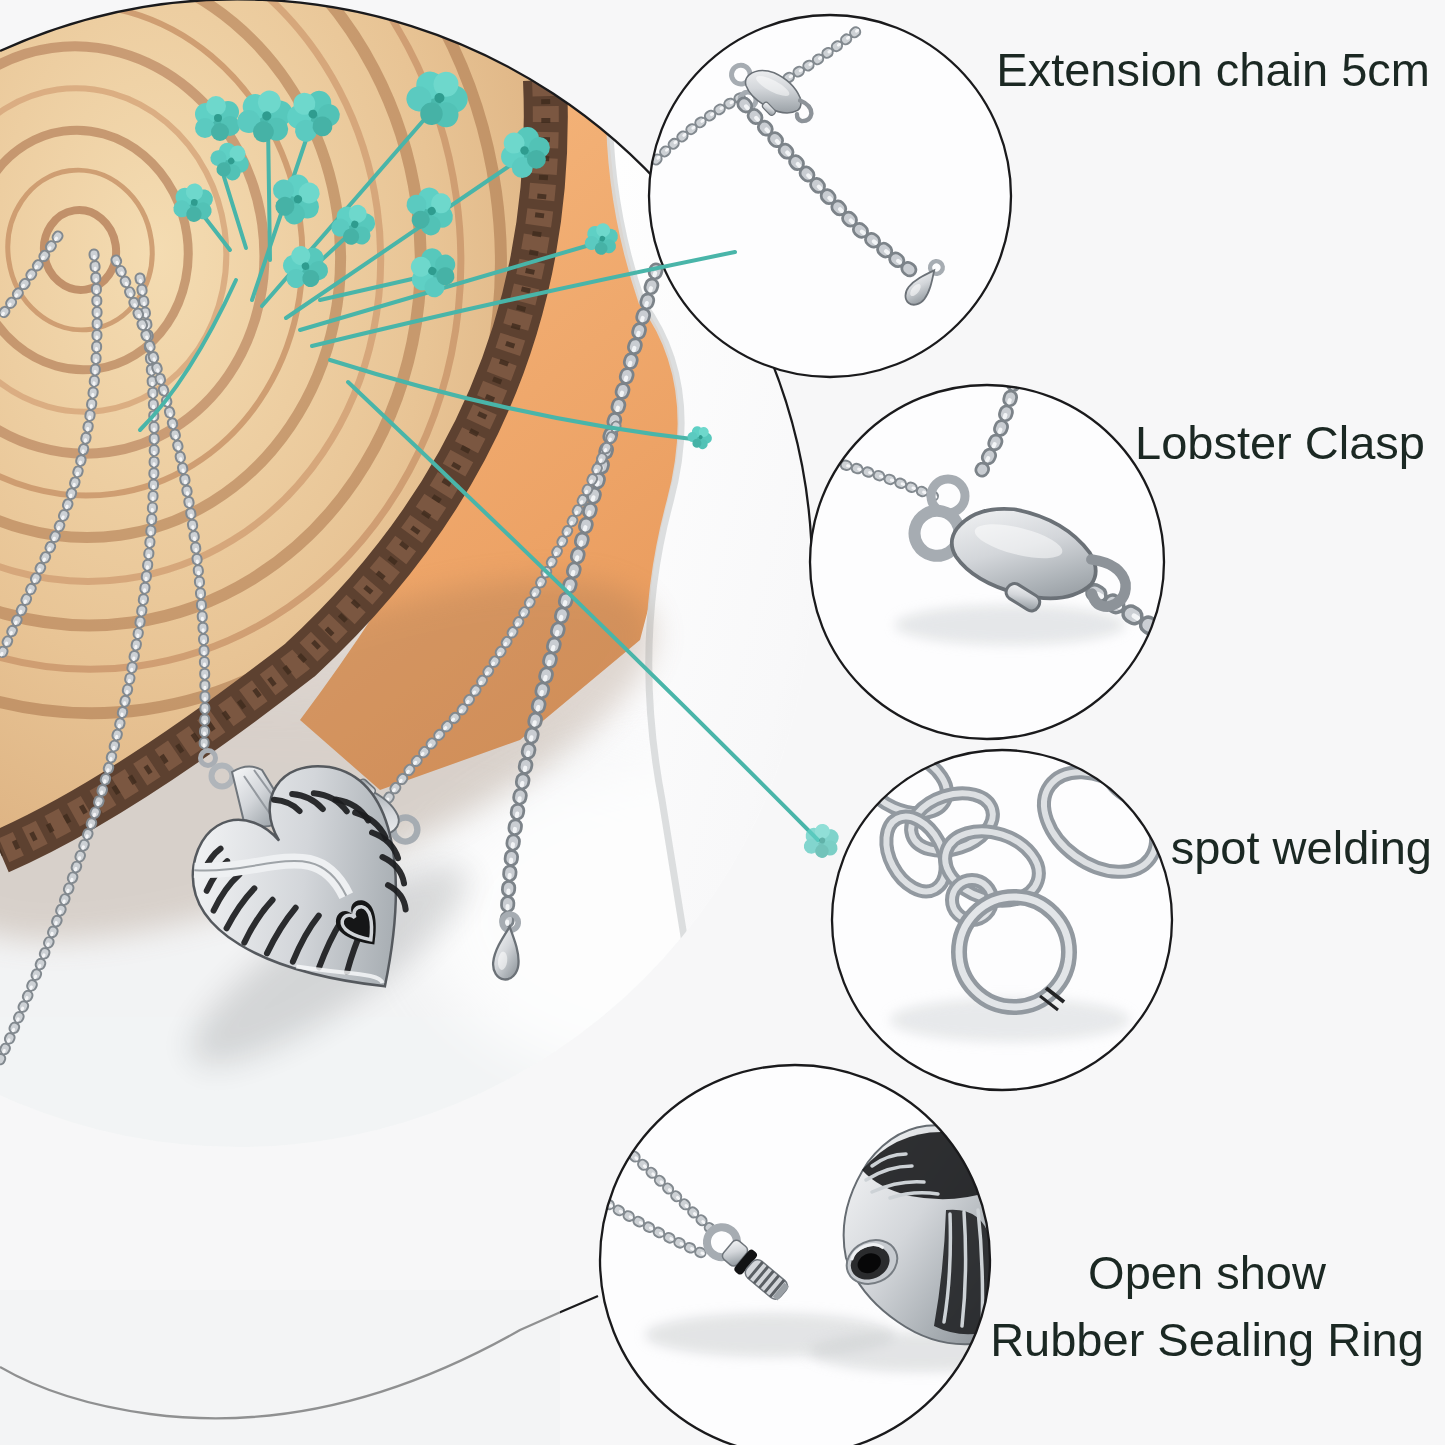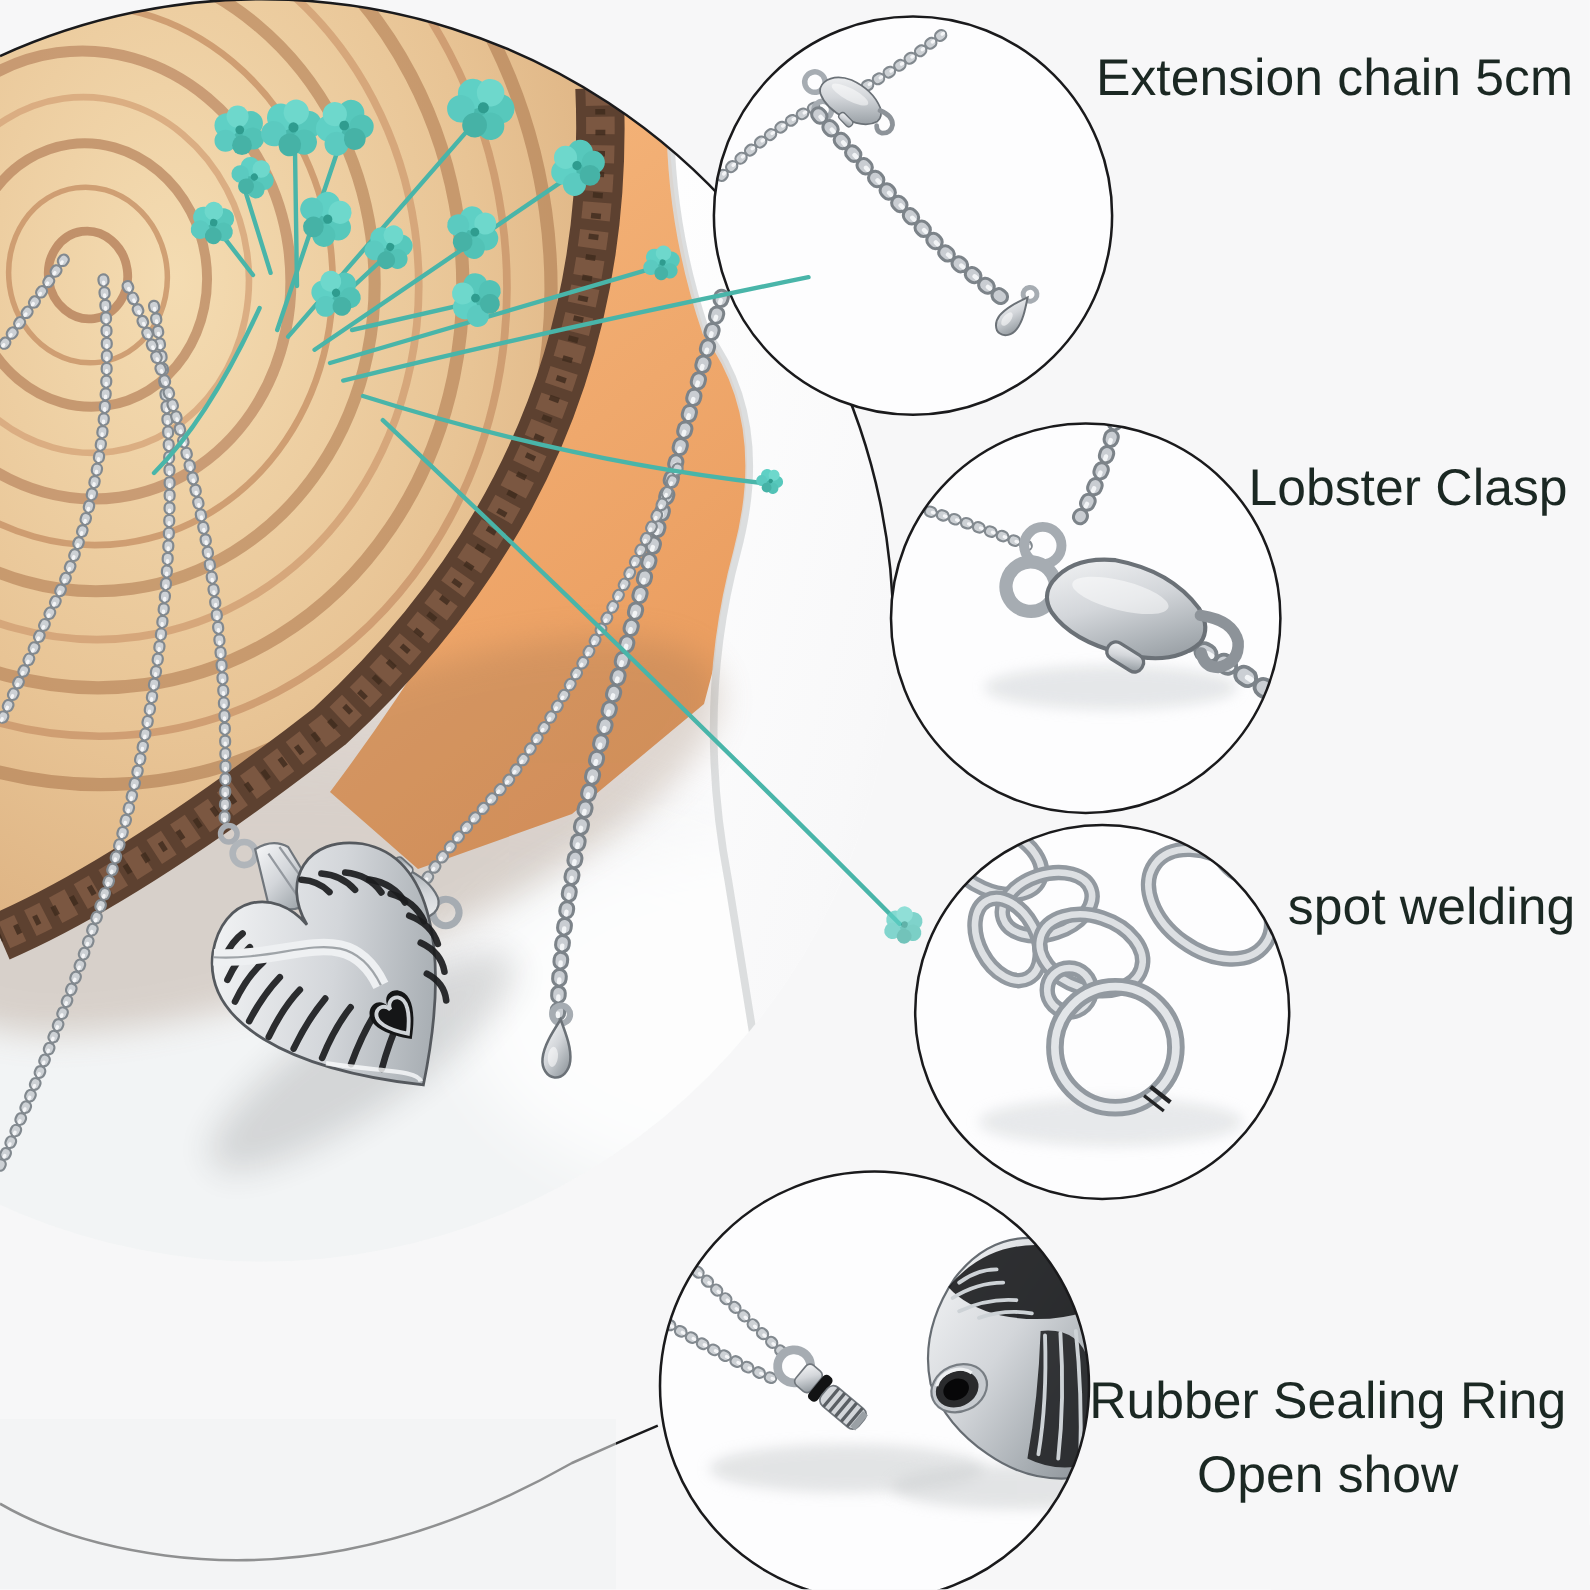--- a/index.html
+++ b/index.html
@@ -3,21 +3,21 @@
 <meta charset="utf-8">
 <style>
   html,body{margin:0;padding:0;}
   body{width:1445px;height:1445px;overflow:hidden;background:#f7f7f8;}
   #stage{position:relative;width:1445px;height:1033px;background:#f7f7f8;font-family:"Liberation Sans",sans-serif;}
   #artwork{position:absolute;left:0;top:0;}
   .label{position:absolute;font-family:"Liberation Sans",sans-serif;font-size:47px;
          color:#1b2823;white-space:nowrap;letter-spacing:0px;}
   .label-extension{top:42px;right:15px;}
   .label-lobster{top:386px;right:20px;margin-top:29px;}
-  .label-spot{top:796px;right:13px;}
+  .label-spot{top:820px;right:13px;}
   .label-openshow{top:1240px;right:12px;width:452px;text-align:center;line-height:1.42;white-space:normal;}
   .label-openshow div{white-space:nowrap;}
   
   .ch{fill:none;stroke-linecap:round;}
   .fA{stroke:#82898f;stroke-width:11;stroke-dasharray:1.5 10;}
   .fB{stroke:#cdd1d5;stroke-width:7;stroke-dasharray:1.5 10;}
   .fC{stroke:#f4f5f7;stroke-width:3;stroke-dasharray:1.5 10;stroke-dashoffset:-2.5;}
   .eA{stroke:#7c8389;stroke-width:15;stroke-dasharray:2.5 13;}
   .eB{stroke:#c9cdd2;stroke-width:9.5;stroke-dasharray:2.5 13;}
   .eC{stroke:#f2f4f6;stroke-width:4;stroke-dasharray:2.5 13;stroke-dashoffset:-3;}
@@ -380,16 +380,16 @@
   </g>
 </svg>
 
   <div class="label label-extension" style="color: rgb(27, 40, 35);">Extension chain 5cm</div>
 
   <div class="label label-lobster" style="color: rgb(27, 40, 35);">Lobster Clasp</div>
 
   <div class="label label-spot" style="color: rgb(27, 40, 35);">spot welding</div>
 
   <div class="label label-openshow" style="color: rgb(27, 40, 35);">
+    <div>Open show</div>
     <div>Rubber Sealing Ring</div>
-    <div>Open show</div>
   </div>
 </div>
 
 </body></html>

